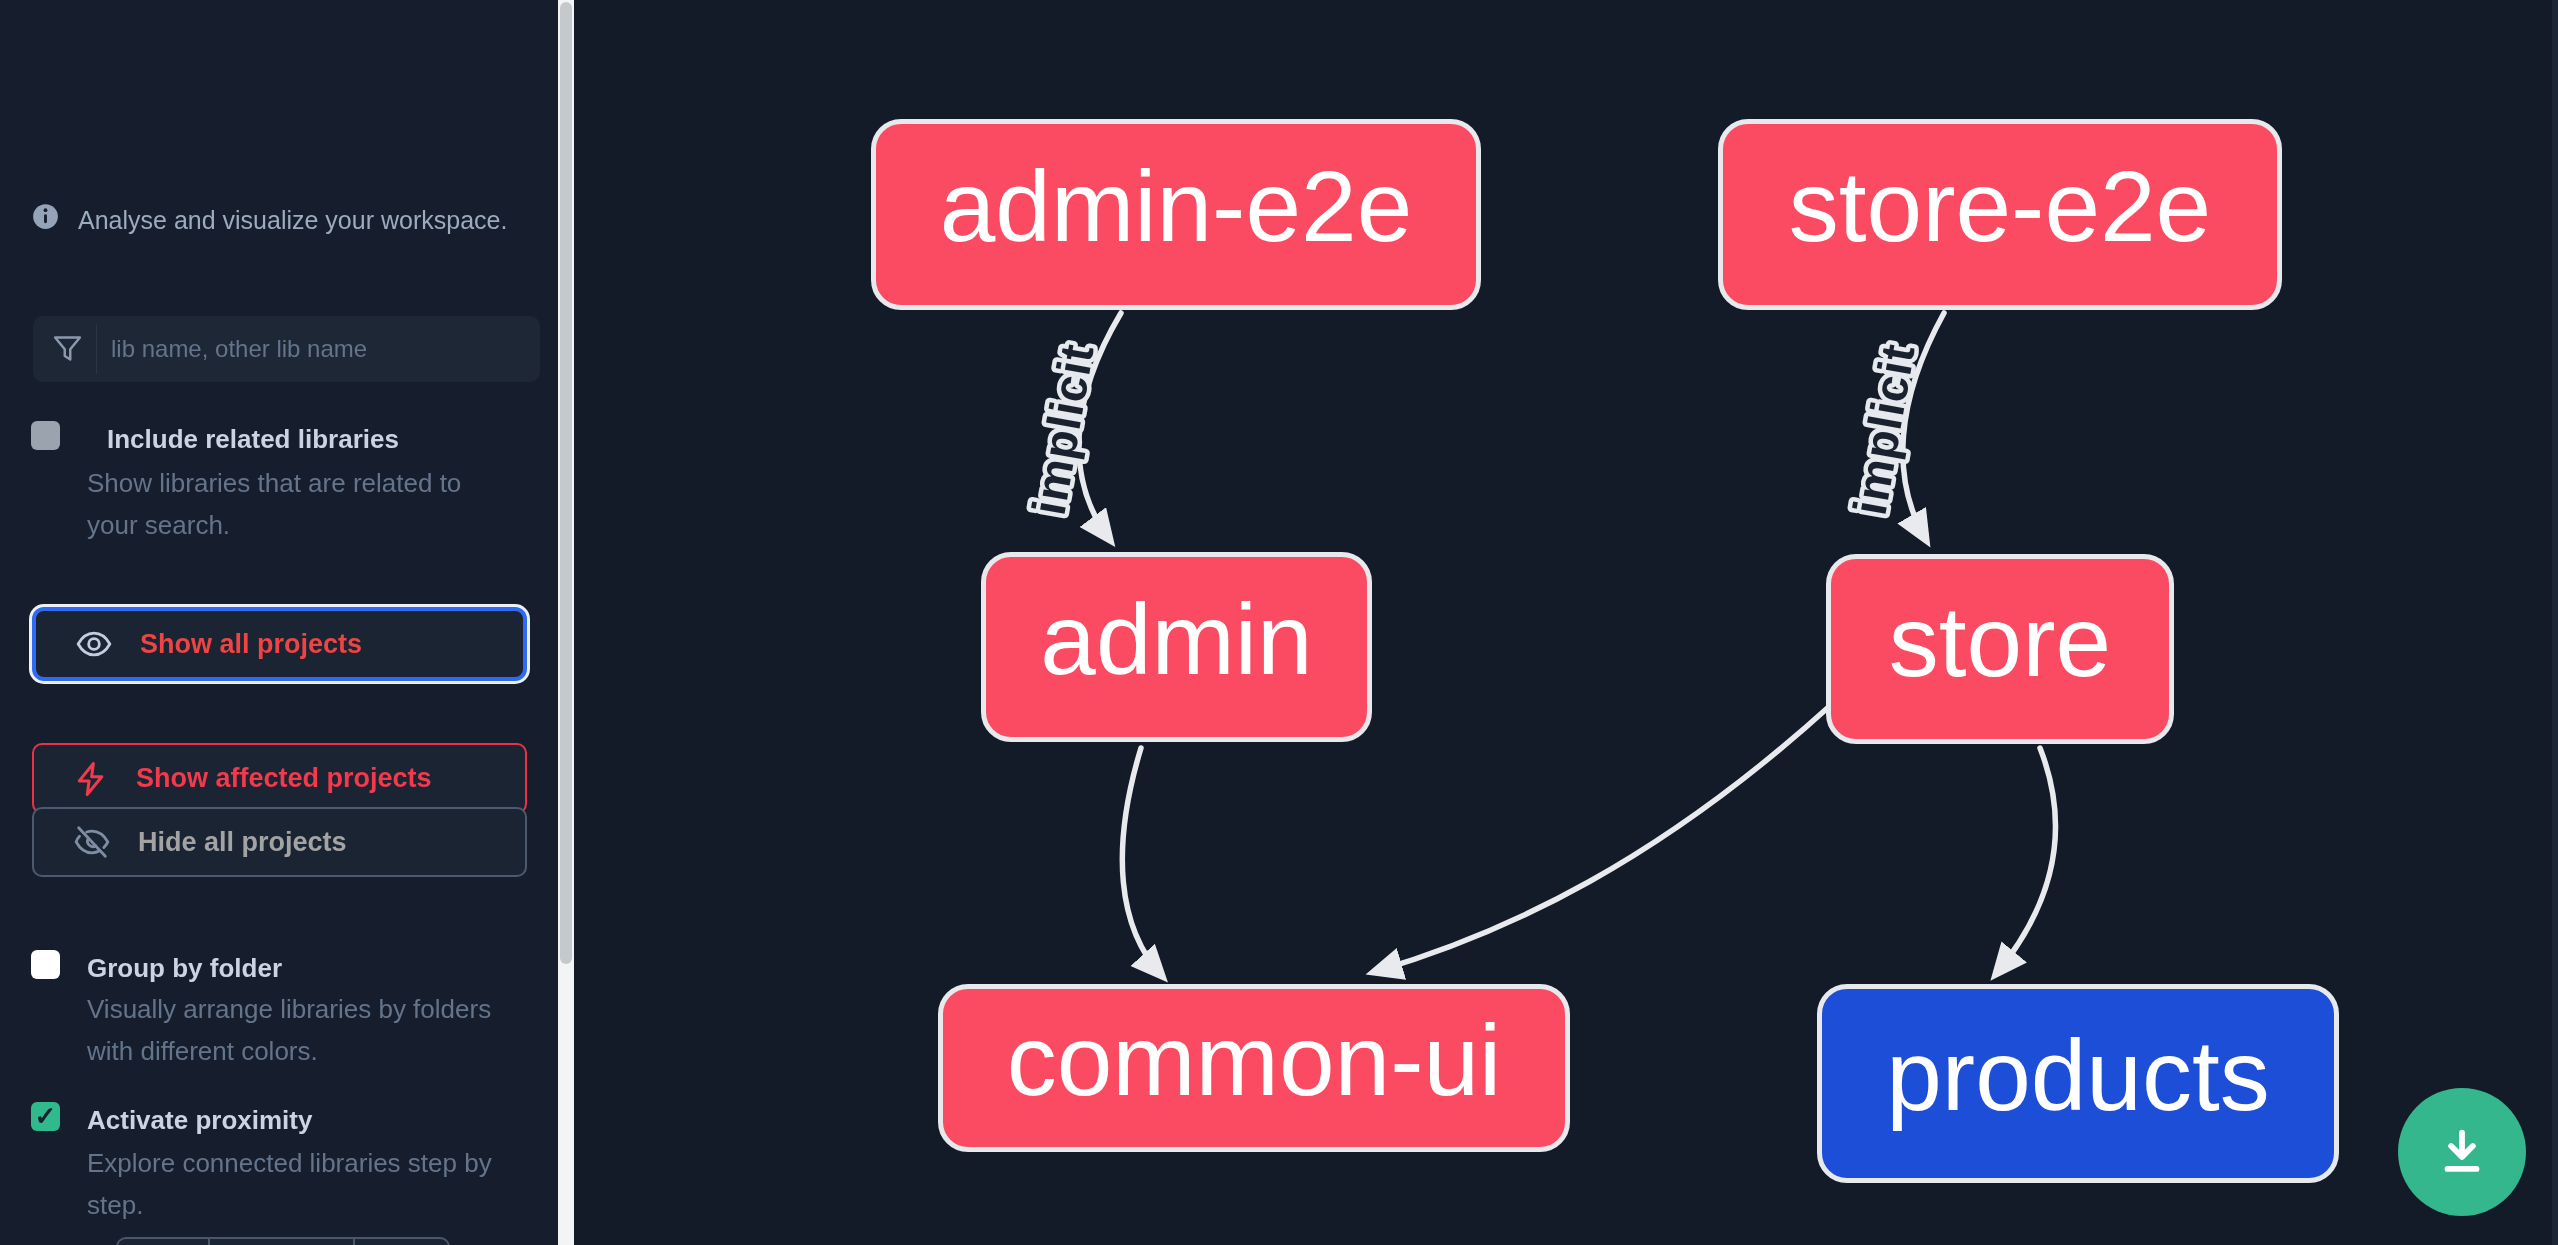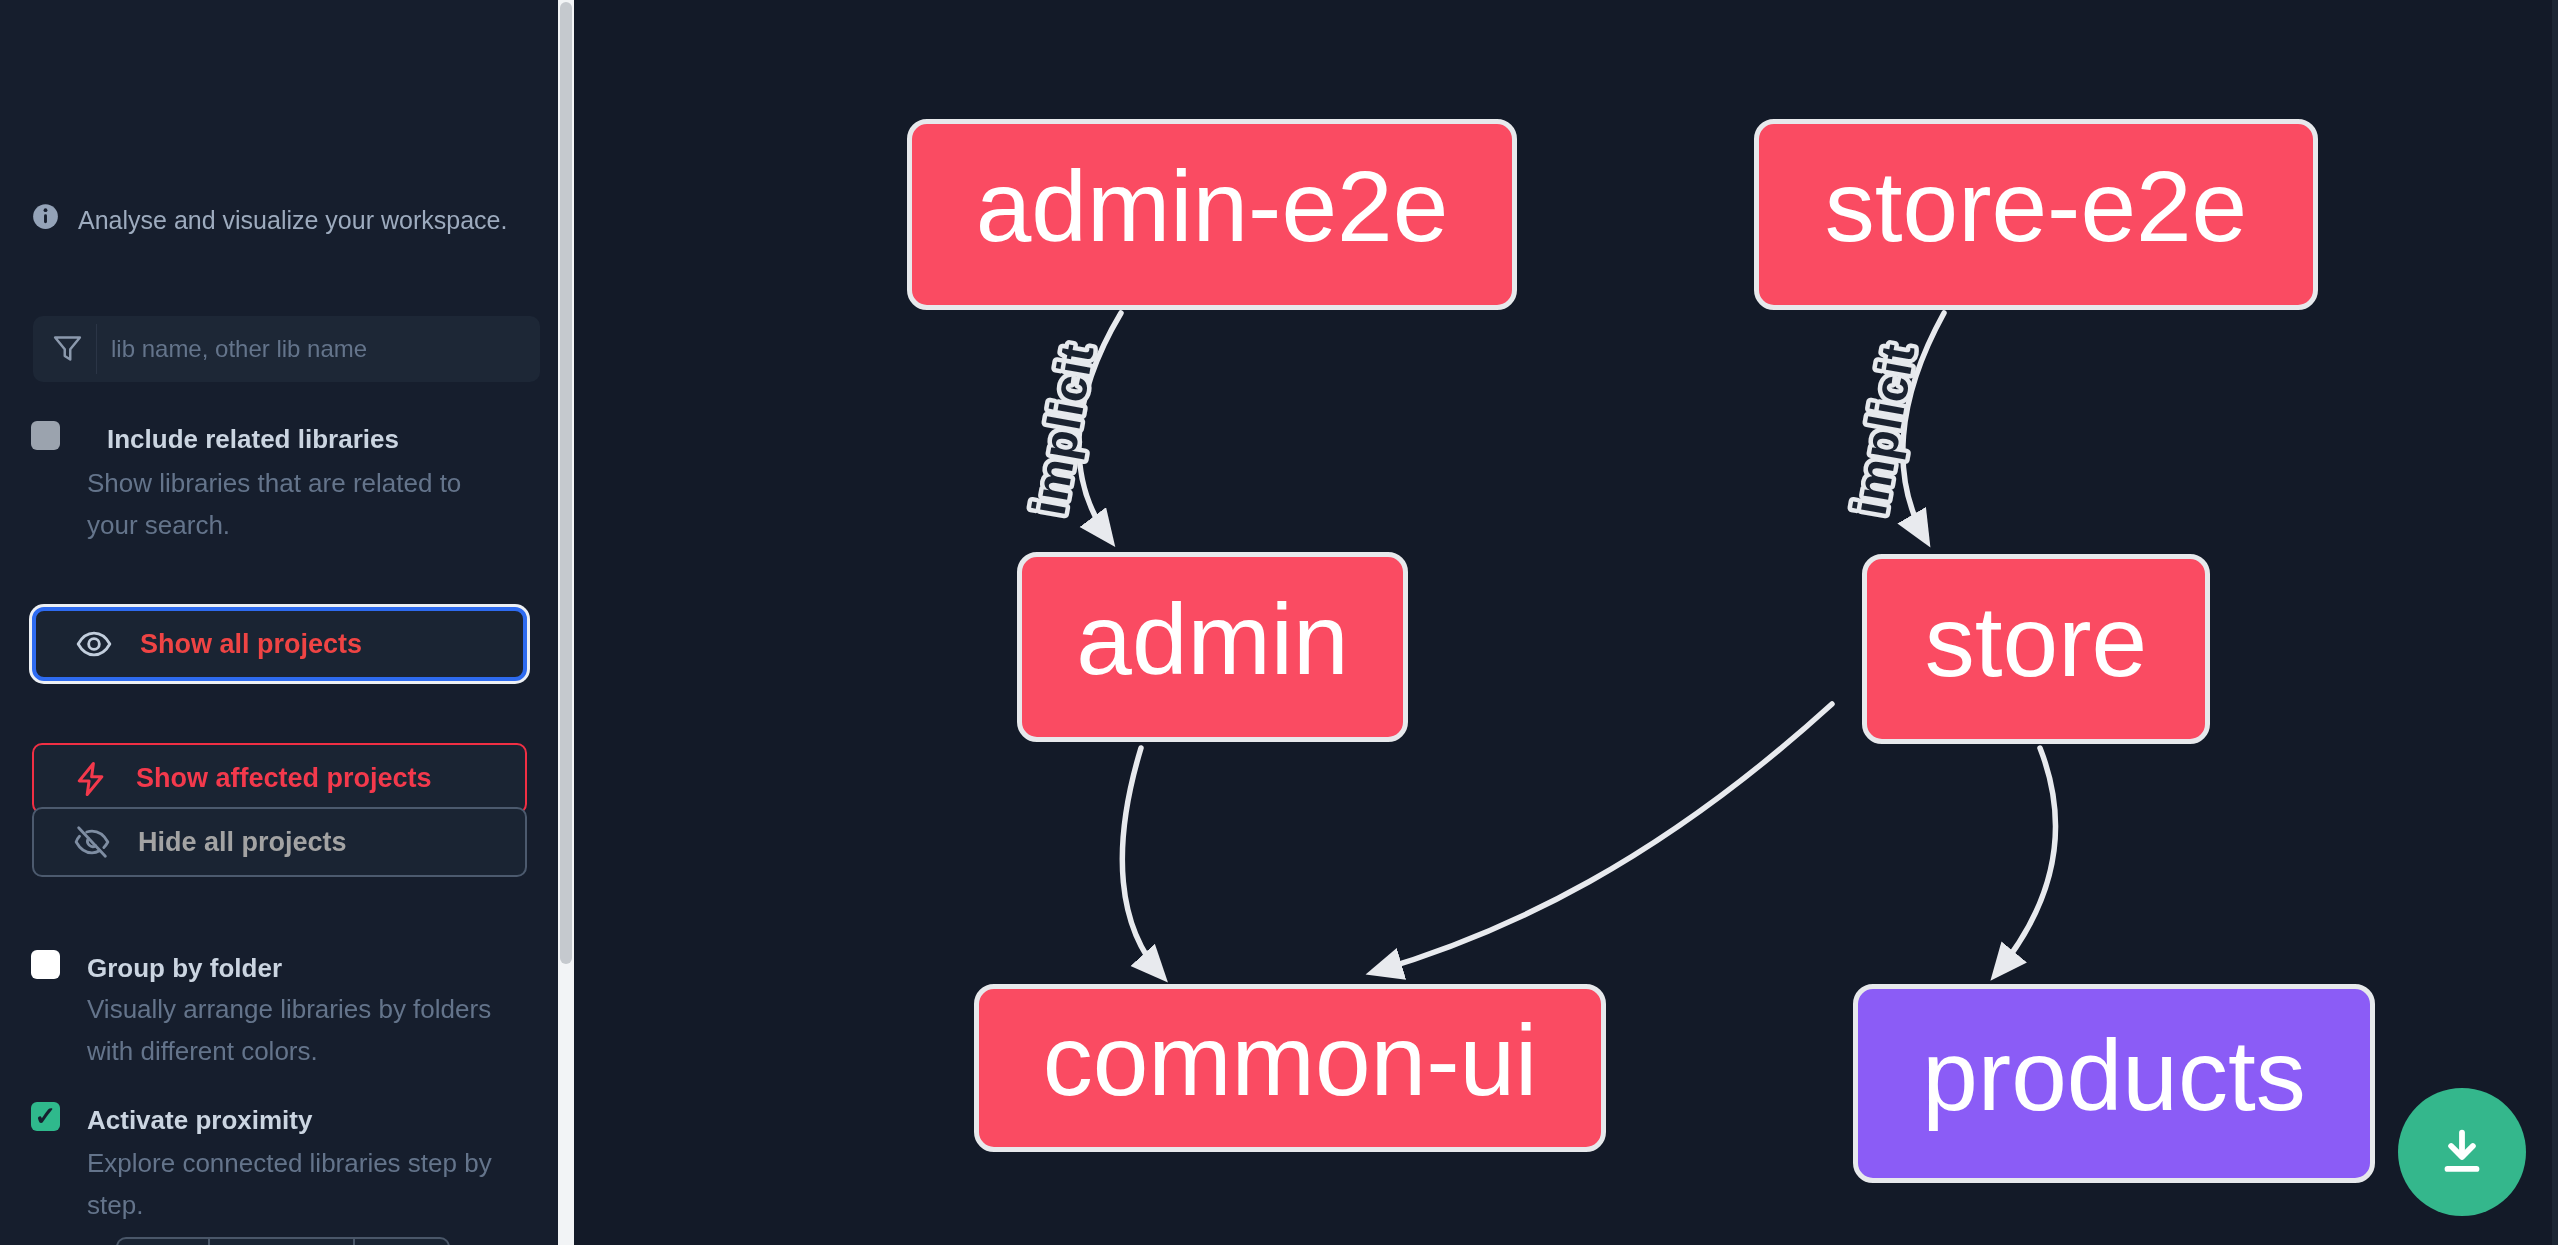--- a/index.html
+++ b/index.html
@@ -5,24 +5,24 @@
   * { margin:0; padding:0; box-sizing:border-box; }
   html,body { width:2558px; height:1245px; overflow:hidden; background:#131a28;
               font-family:"Liberation Sans", sans-serif; }
   #app { position:relative; width:2558px; height:1245px; background:#131a28; }
 
   
   #edges { position:absolute; left:0; top:0; width:2558px; height:1245px; }
 
   
   .node { position:absolute; display:flex; align-items:center; justify-content:center;
-          border:5px solid #e7e9ec; border-radius:20px; color:#ffffff;
-          font-size:100px; line-height:1; padding-bottom:17px; cursor:pointer;margin-left:36px; }
+          border:5px solid #e7e9ec; border-radius:30px; color:#ffffff;
+          font-size:100px; line-height:1; padding-bottom:17px; cursor:pointer; }
   .node.affected { background:#fa4b62; }
-  .node.normal   { background:#8b5cf6; }
+  .node.normal   { background:#1d4ed8; }
   #node-admin-e2e { left:871px;  top:119px; width:610px; height:191px; }
   #node-store-e2e { left:1718px; top:119px; width:564px; height:191px; }
   #node-admin     { left:981px;  top:552px; width:391px; height:190px; }
   #node-store     { left:1826px; top:554px; width:348px; height:190px; }
   #node-common-ui { left:938px;  top:984px; width:632px; height:168px; }
   #node-products  { left:1817px; top:984px; width:522px; height:199px; }
 
   
   .sidebar { position:absolute; left:0; top:0; width:558px; height:1245px;
              background:#161e2d; }

